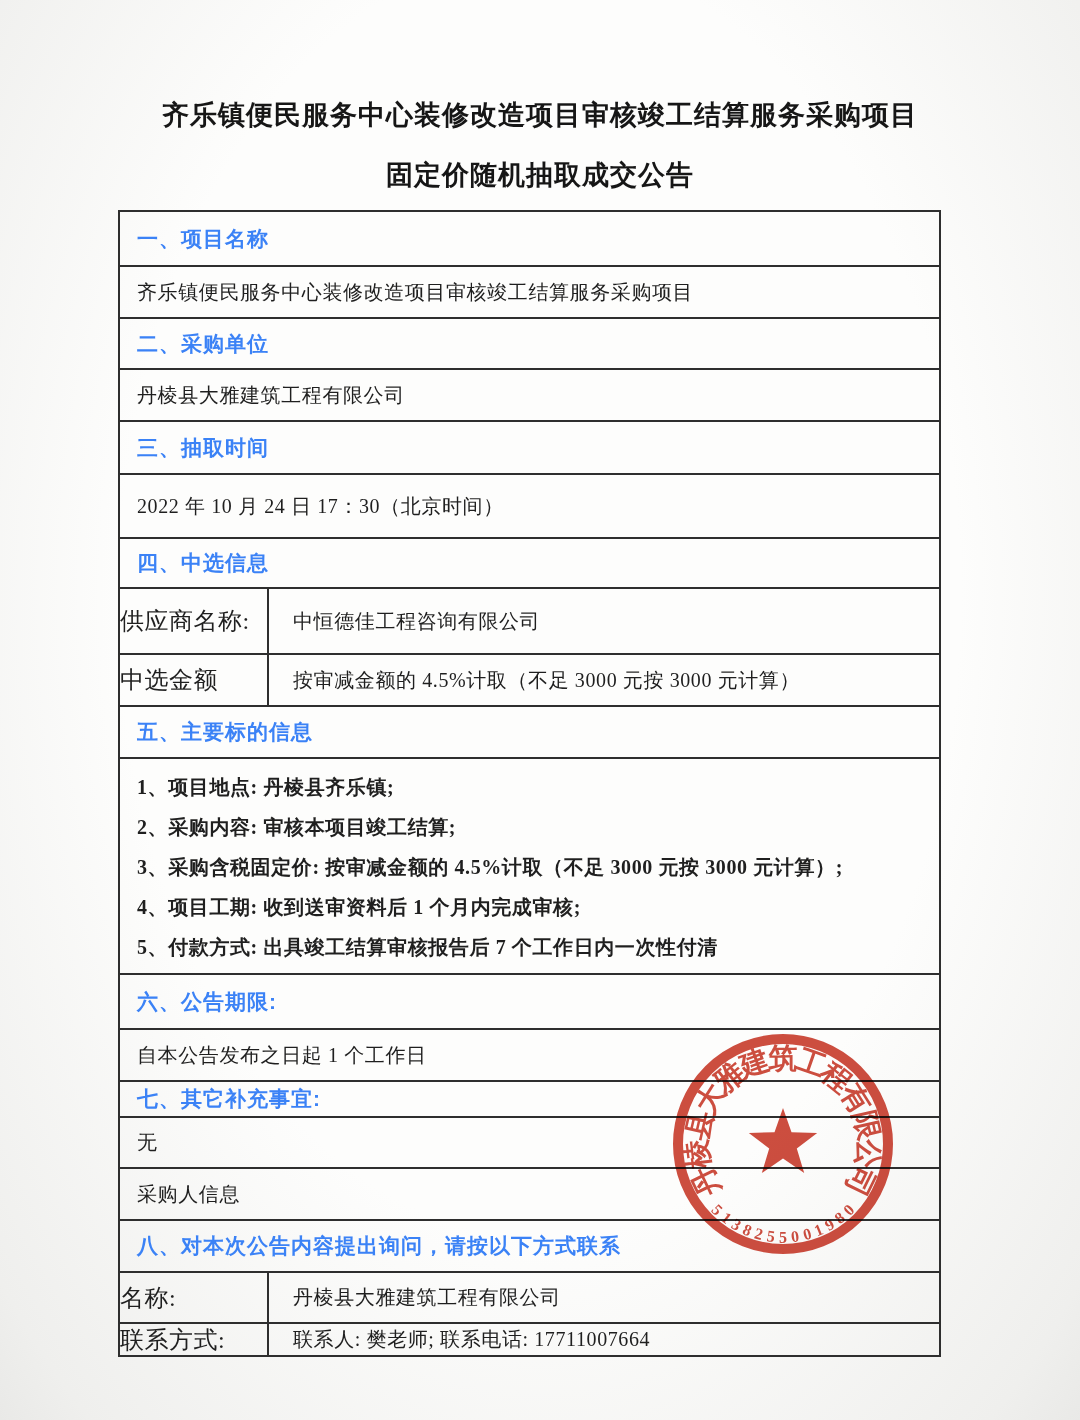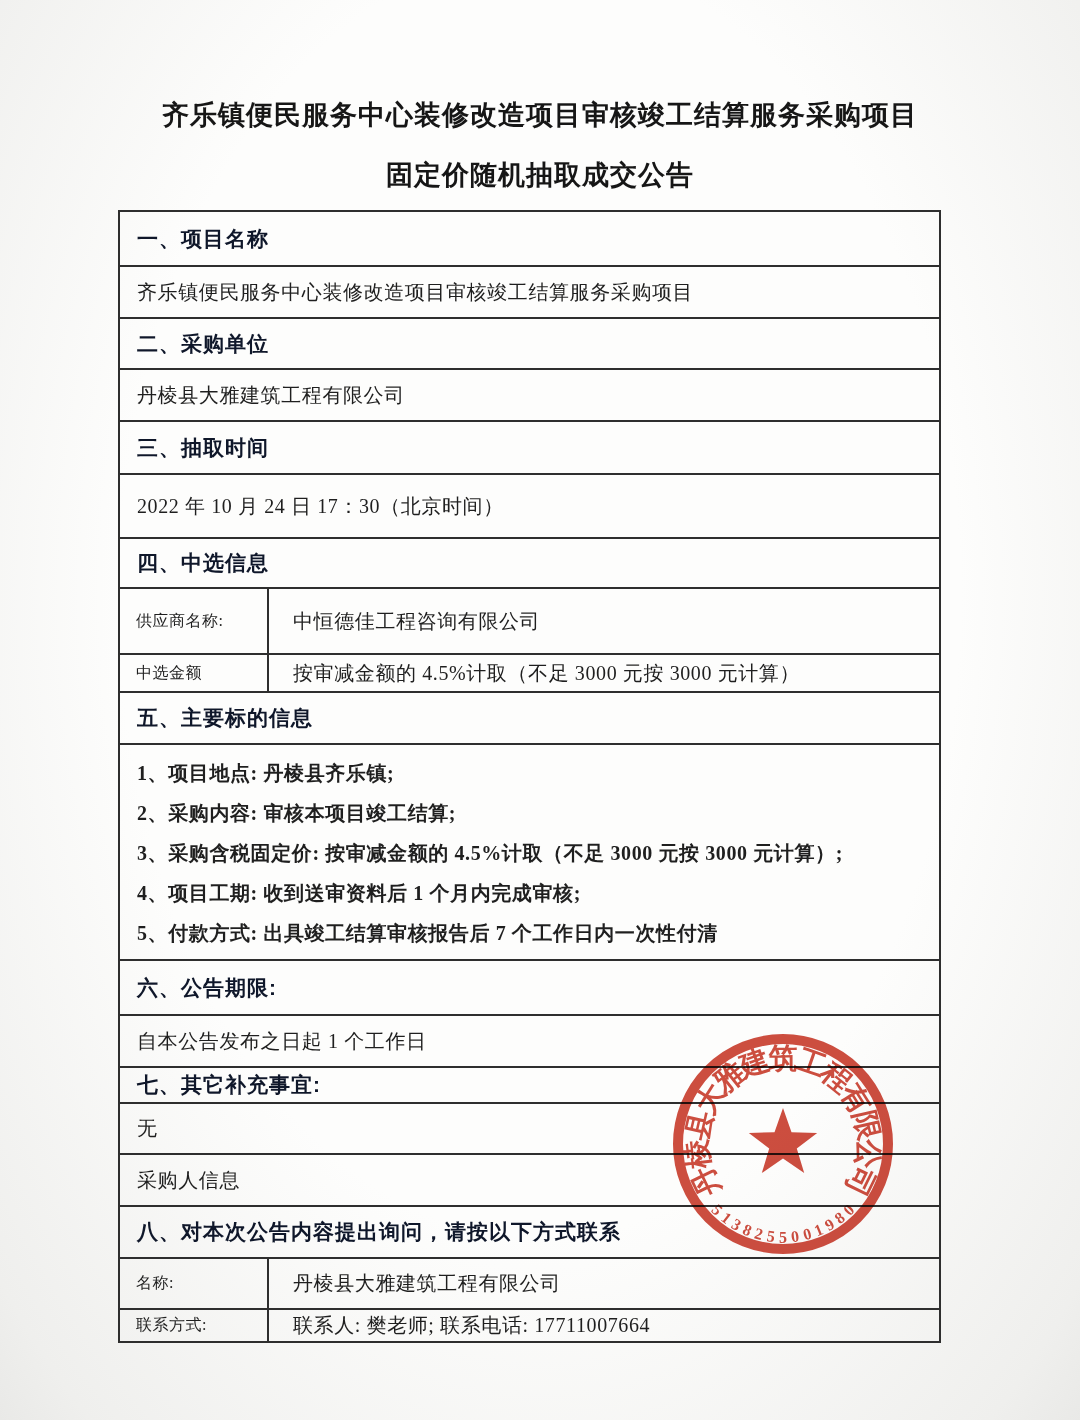--- a/index.html
+++ b/index.html
@@ -13,26 +13,26 @@
   .title-line{font-size:27px;font-weight:700;line-height:34px;letter-spacing:1px;color:#161616;}
   .title-line2{margin-top:26px;}
 
   .doc-table{
     position:absolute;left:118px;top:210px;width:823px;
     border:2px solid #2e2e2e;background:transparent;box-sizing:border-box;
   }
   .row{box-sizing:border-box;display:flex;align-items:center;border-top:2px solid #2e2e2e;}
   .row.first{border-top:none;}
   .row .cell-pad{padding-left:17px;padding-right:10px;}
-  .hdr{font-family:"Liberation Sans","DejaVu Sans",sans-serif;font-weight:700;font-size:21px;letter-spacing:1px;color:#0f172a;}
+  .hdr{font-family:"Liberation Sans","DejaVu Sans",sans-serif;font-weight:700;font-size:21px;letter-spacing:1px;color:#3b82f6;}
   .val{font-size:20px;letter-spacing:0.6px;}
   .pair-label{
     width:149px;flex:0 0 149px;align-self:stretch;display:flex;align-items:center;
-    border-right:2px solid #2e2e2e;box-sizing:border-box;padding-left:16px;
-    font-size:16px;letter-spacing:0.5px;
+    border-right:2px solid #2e2e2e;box-sizing:border-box;
+    font-size:24px;letter-spacing:0.5px;
   }
   .pair-value{flex:1;padding-left:24px;font-size:20px;letter-spacing:0.6px;}
   .list-row{display:block;padding-top:8px;}
   .list-item{line-height:40px;font-size:20px;letter-spacing:0.6px;padding-left:17px;font-weight:bold;}
 
   .seal{position:absolute;left:663px;top:1024px;width:240px;height:240px;
         mix-blend-mode:multiply;opacity:0.9;pointer-events:none;}
   .seal text{text-anchor:middle;dominant-baseline:central;}
   .seal-char{font-family:"Liberation Serif","DejaVu Serif",serif;font-weight:700;font-size:29px;}
   .seal-digit{font-family:"Liberation Serif","DejaVu Serif",serif;font-weight:700;font-size:16px;}
@@ -64,21 +64,21 @@
   <div class="row val" style="height:64px">
     <span class="cell-pad">2022 年 10 月 24 日 17：30（北京时间）</span>
   </div>
   <div class="row hdr" style="height:50px">
     <span class="cell-pad">四、中选信息</span>
   </div>
   <div class="row" style="height:66px">
     <div class="pair-label">供应商名称:</div>
     <div class="pair-value">中恒德佳工程咨询有限公司</div>
   </div>
-  <div class="row" style="height:38px">
+  <div class="row" style="height:52px">
     <div class="pair-label">中选金额</div>
     <div class="pair-value">按审减金额的 4.5%计取（不足 3000 元按 3000 元计算）</div>
   </div>
   <div class="row hdr" style="height:52px">
     <span class="cell-pad">五、主要标的信息</span>
   </div>
   <div class="row list-row" style="height:216px">
     <div class="list-item">1、项目地点: 丹棱县齐乐镇;</div>
     <div class="list-item">2、采购内容: 审核本项目竣工结算;</div>
     <div class="list-item">3、采购含税固定价: 按审减金额的 4.5%计取（不足 3000 元按 3000 元计算）;</div>

